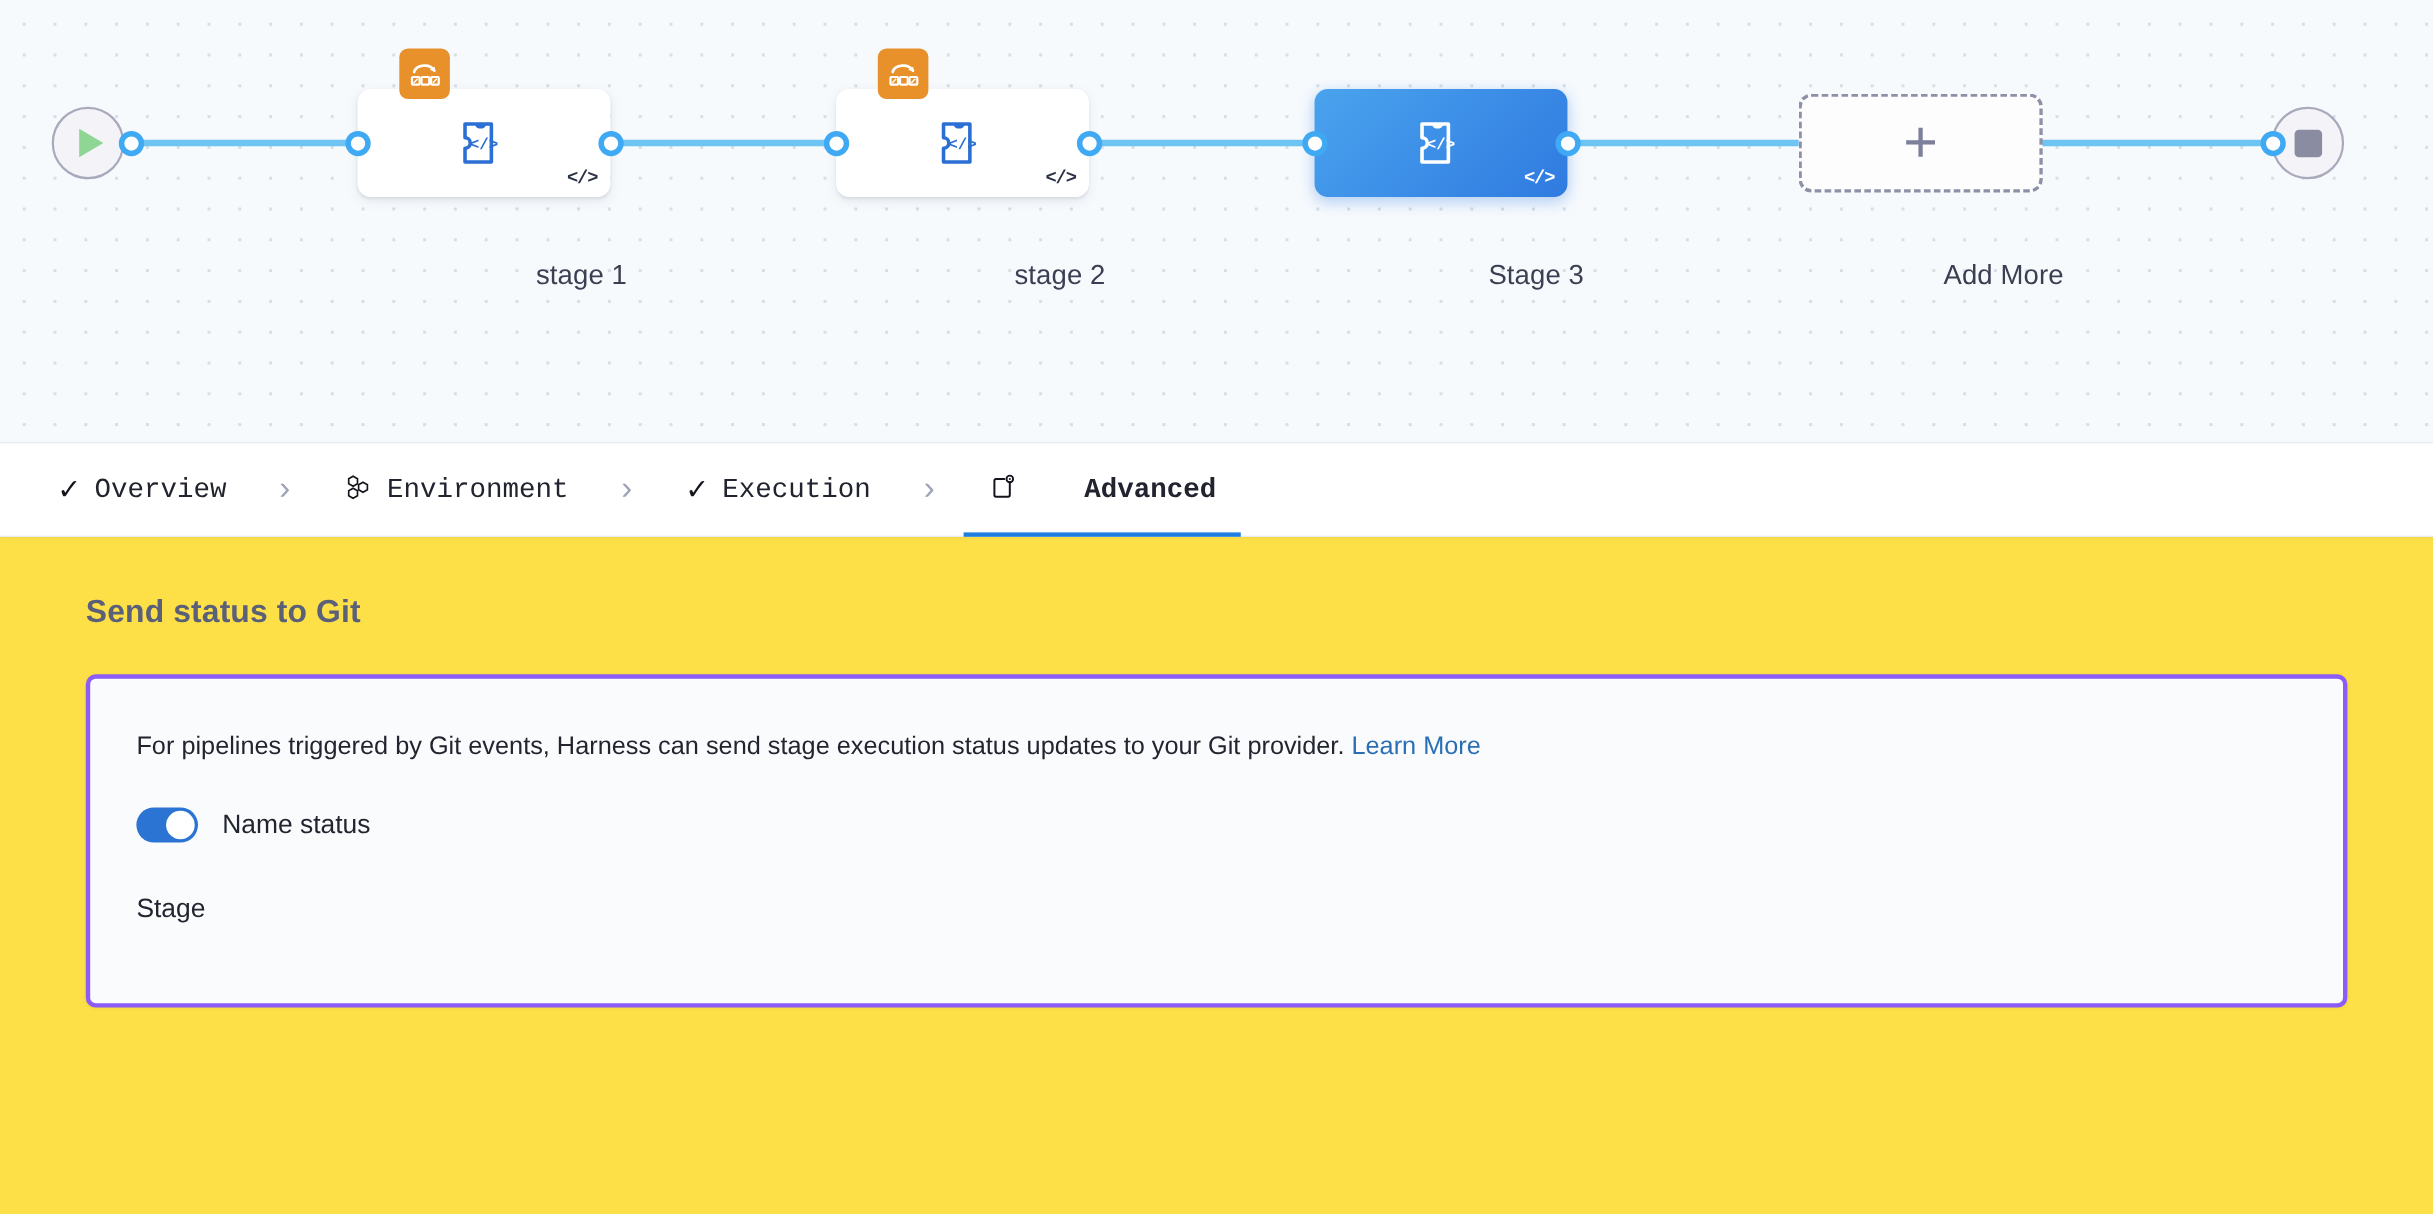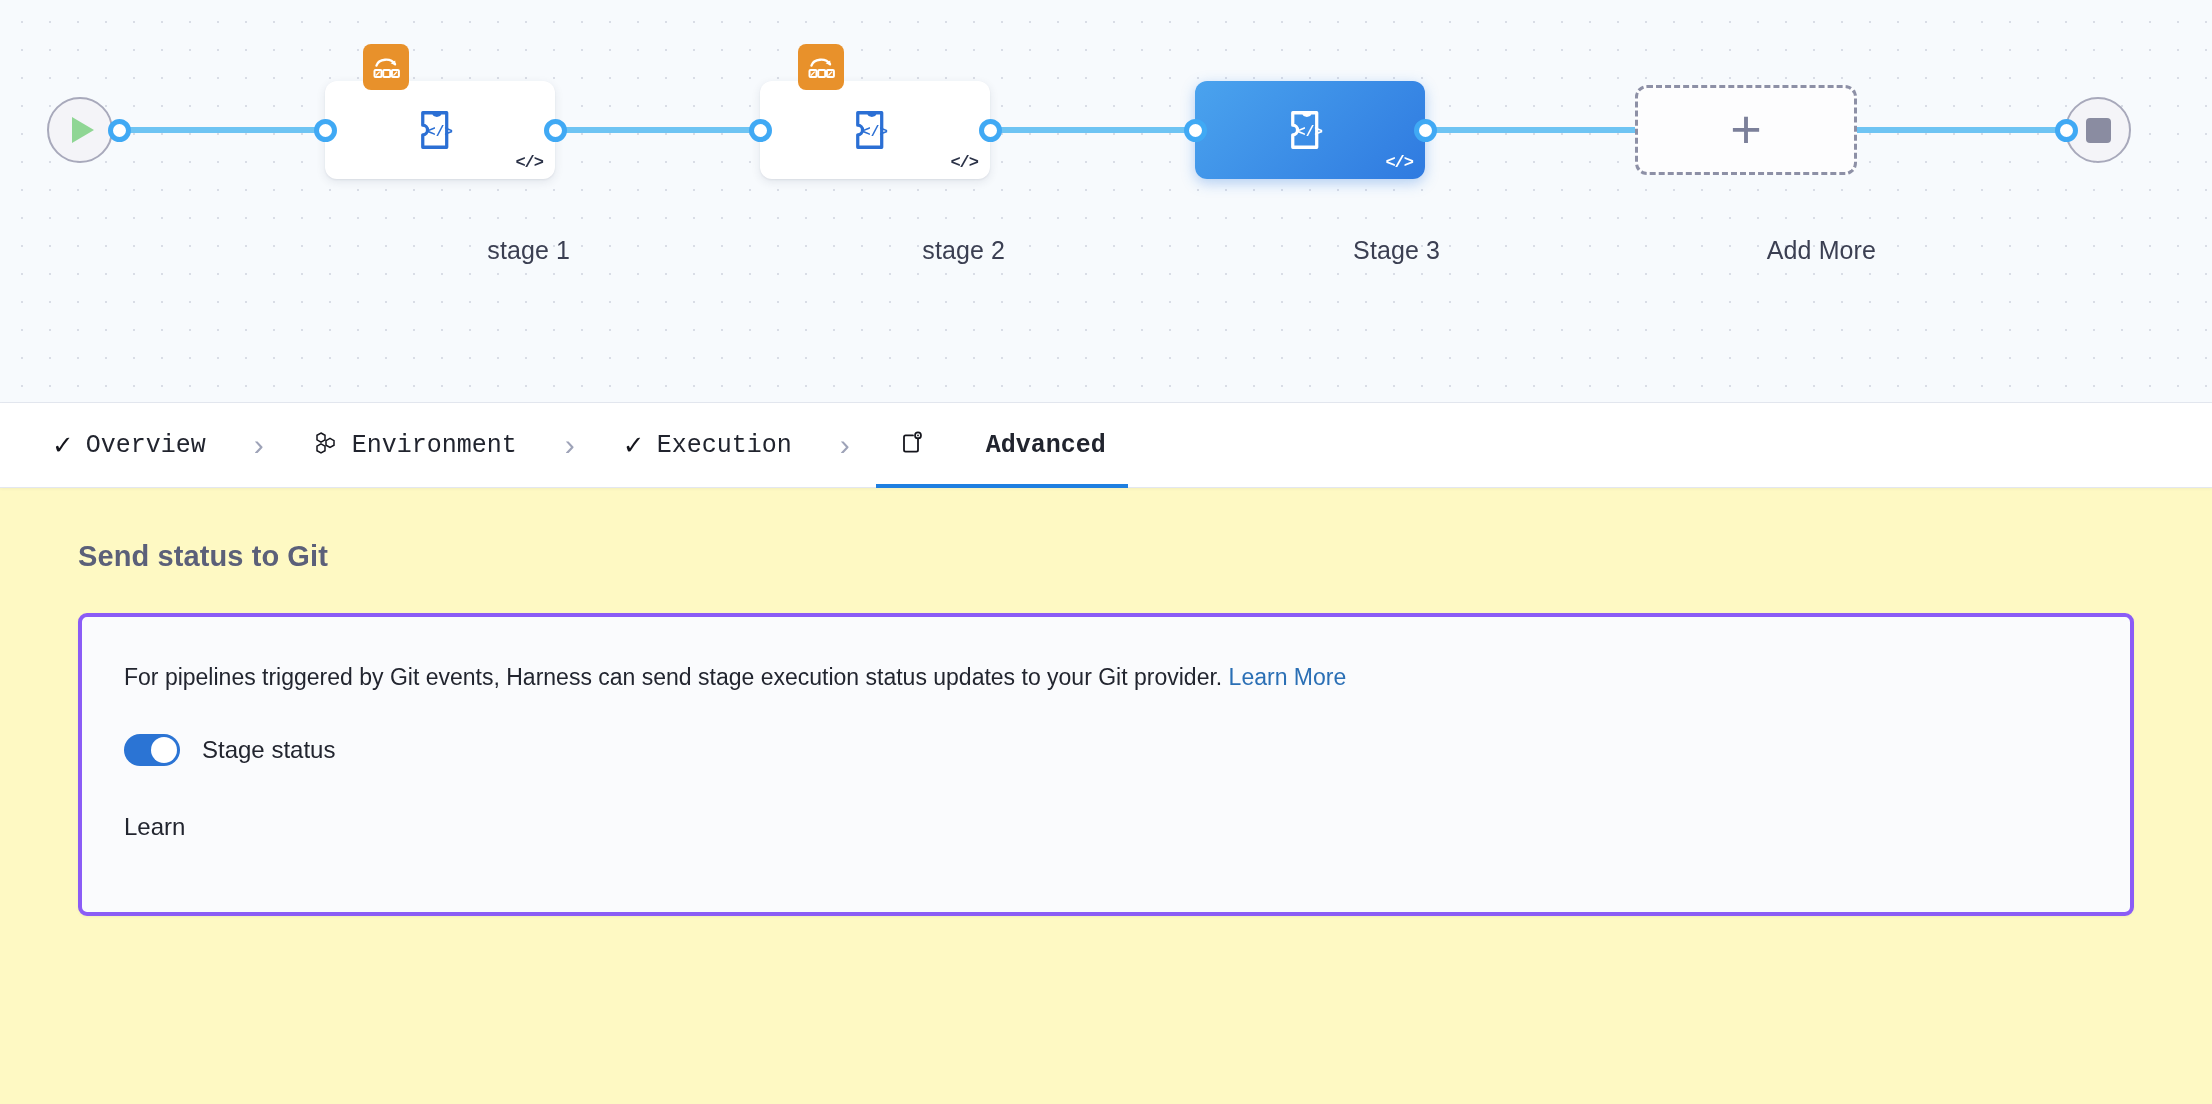--- a/index.html
+++ b/index.html
@@ -188,21 +188,21 @@
   }
   .chk {
     font-size: 26px;
     color: #14151c;
     line-height: 1;
   }
 
   
   .content {
     padding: 52px 78px 4px 78px;
-    background: #fef9c3;
+    background: #fde047;
     height: 616px;
   }
   .section-title {
     font-size: 29px;
     font-weight: 700;
     color: #5b6079;
     margin-bottom: 40px;
     letter-spacing: 0.1px;
   }
   .panel {
@@ -426,20 +426,20 @@
   <div class="panel">
 
     <div class="panel-desc">
       <span>For pipelines triggered by Git events, Harness can send stage execution status updates to your Git provider. </span><a class="link">Learn More</a>
     </div>
 
     <div class="toggle-row">
       <div class="switch">
         <div class="knob"></div>
       </div>
-      <span class="toggle-label">Stage status</span>
-    </div>
-
-    <div class="field-label">Learn</div>
+      <span class="toggle-label">Name status</span>
+    </div>
+
+    <div class="field-label">Stage</div>
 
 
   </div>
 </div>
 
 </body></html>

